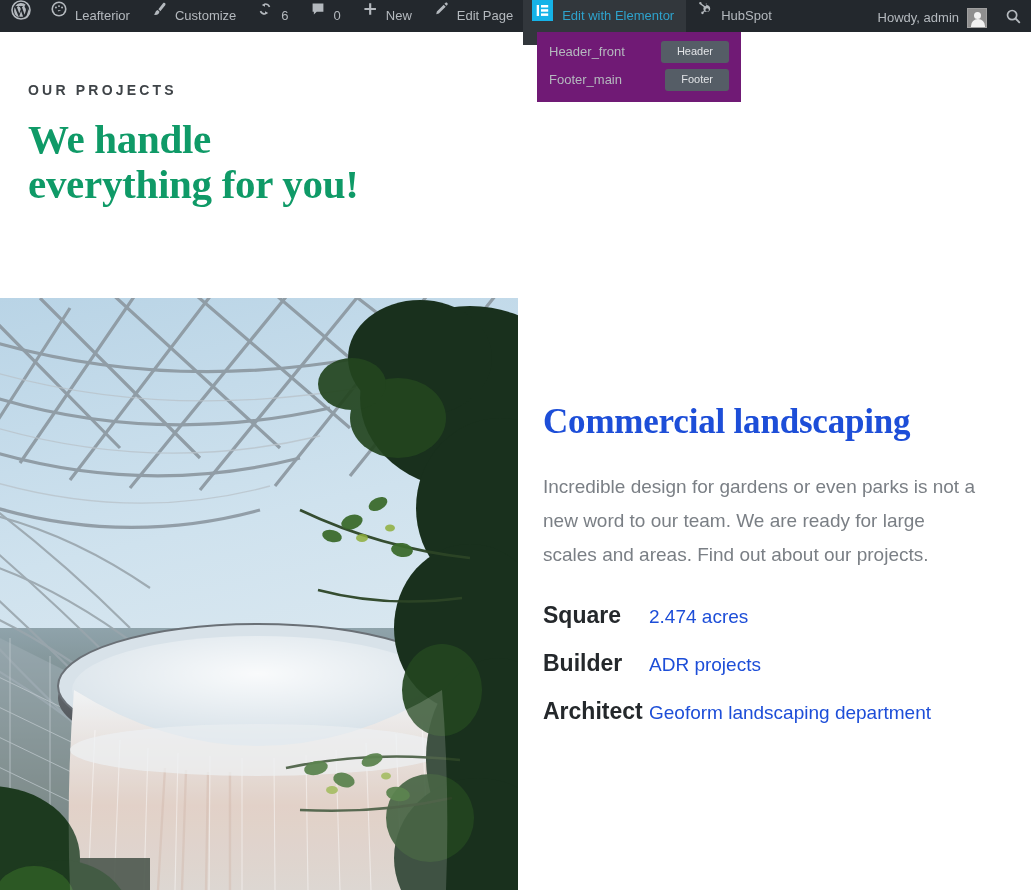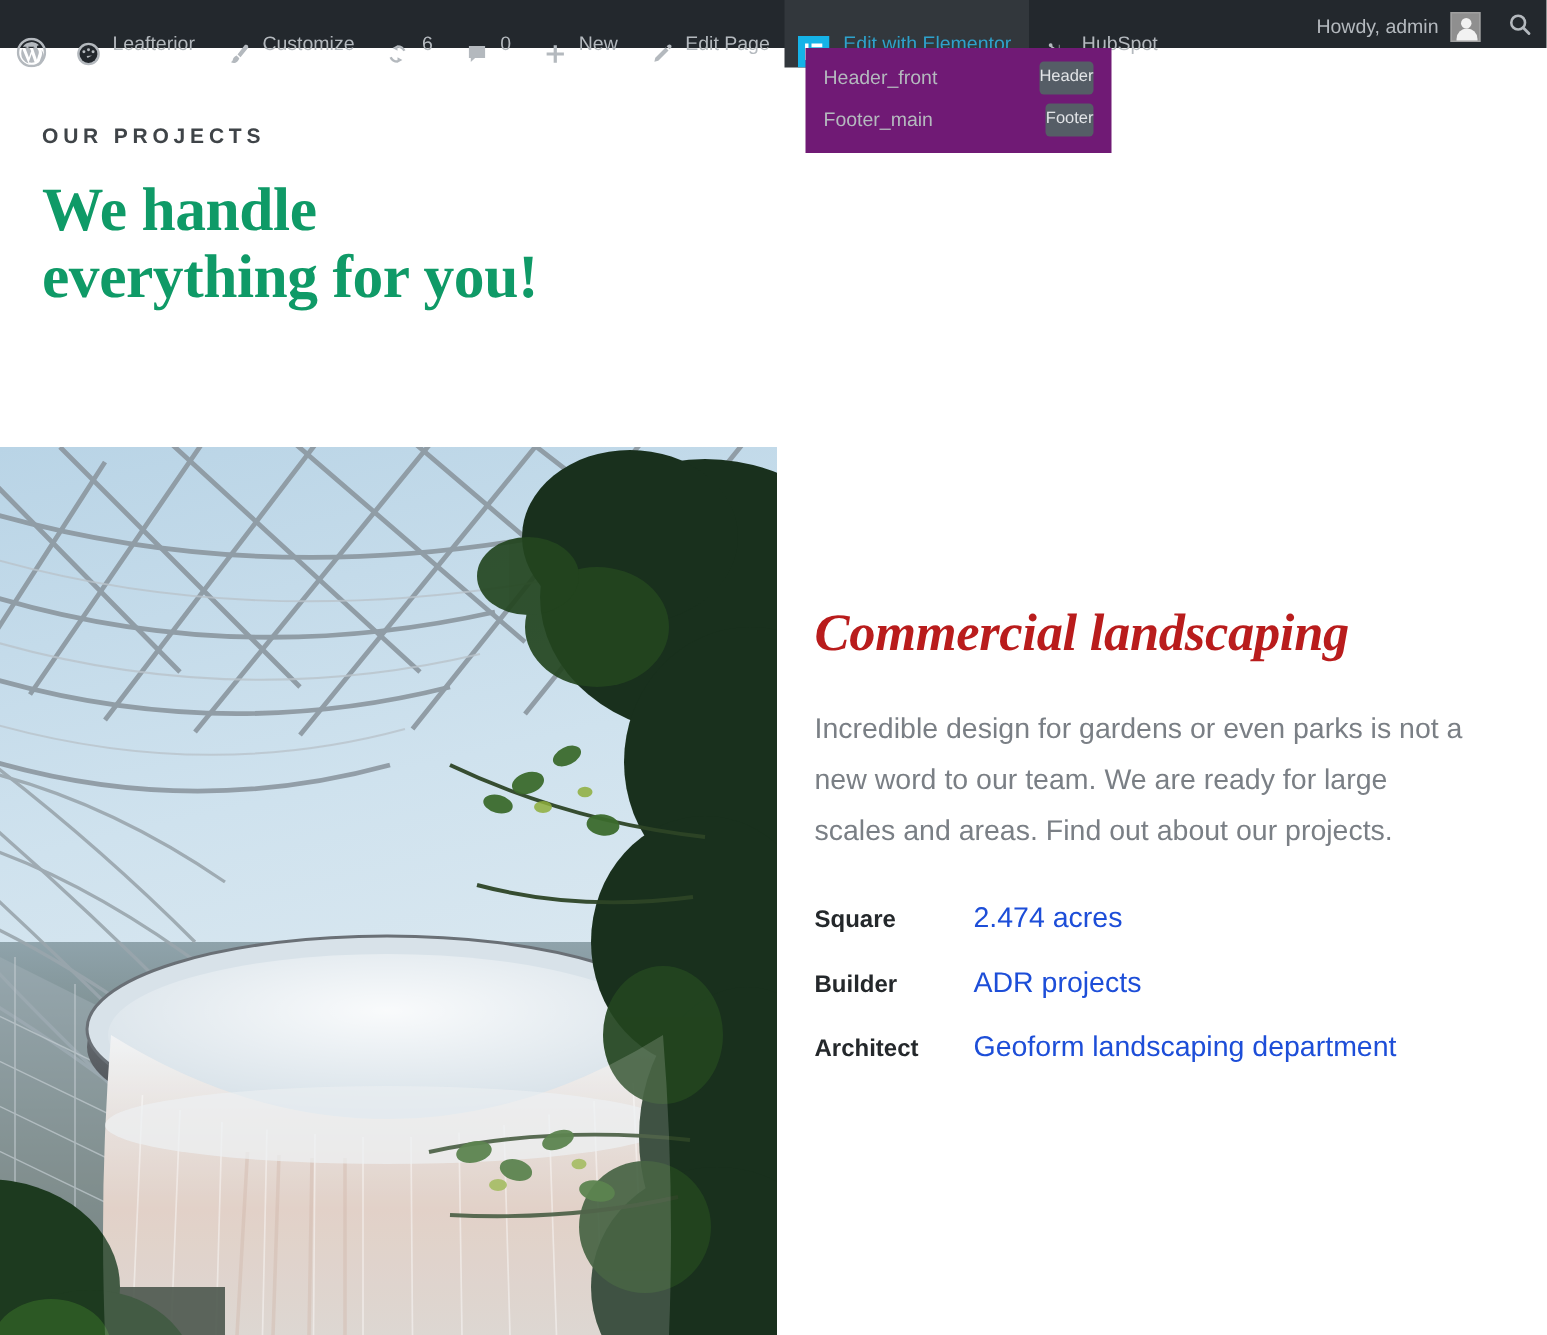--- a/index.html
+++ b/index.html
@@ -19,21 +19,21 @@
     width: 1031px;
     height: 32px;
     background: #23282d;
     display: flex;
     align-items: stretch;
     z-index: 50;
     font-size: 13px;
   }
   .ab-item {
     display: flex;
-    align-items: flex-end;
+    align-items: flex-start;
     gap: 7px;
     padding: 0 10px;
     height: 45px;
     color: #b4b9be;
     white-space: nowrap;
     cursor: pointer;
     text-decoration: none;
   }
   .ab-item.wp-logo { padding: 0 9px 0 11px; }
   .ab-item.elementor-active {
@@ -117,21 +117,21 @@
   .dd-label {
     color: #b4b9be;
     font-size: 13px;
     line-height: 28px;
   }
   .dd-badge {
     background: #555d66;
     color: #e2e4e7;
     font-size: 11px;
     line-height: 1;
-    padding: 5px 0 6px;
+    padding: 5px 16px 6px;
     border-radius: 3px;
   }
 
   
   #page {
     position: absolute;
     top: 32px; left: 0;
     width: 1031px;
     height: 858px;
     background: #ffffff;
@@ -182,43 +182,42 @@
 
   #project-info {
     flex: 1;
     padding: 104px 36px 0 25px;
   }
   #project-title {
     font-family: "Liberation Serif", serif;
     font-weight: bold;
     font-size: 35px;
     line-height: 40px;
-    color: #b91c1c;
+    color: #1d4ed8;
     letter-spacing: -0.2px;
-    font-style: italic;
   }
   #project-desc {
     margin-top: 28px;
     font-size: 19px;
     line-height: 34px;
     color: #7a7f85;
     max-width: 440px;
   }
   #project-specs {
     margin-top: 30px;
   }
   .spec-row {
     display: flex;
     align-items: baseline;
     margin-bottom: 21px;
   }
   .spec-key {
     width: 106px;
     flex: 0 0 106px;
-    font-size: 16px;
+    font-size: 23px;
     font-weight: bold;
     color: #24282b;
   }
   .spec-val {
     font-size: 19px;
     color: #1d4ed8;
     cursor: pointer;
   }
 </style>
 </head>

